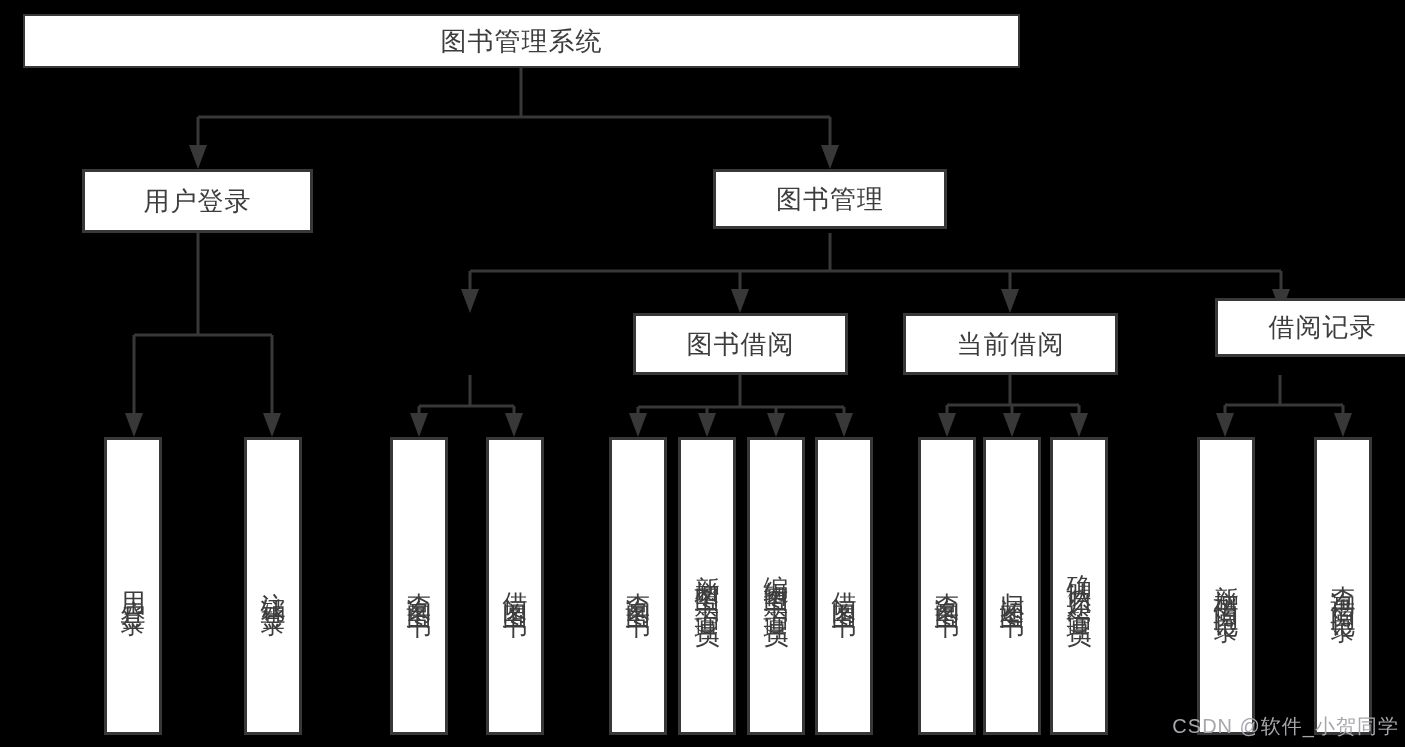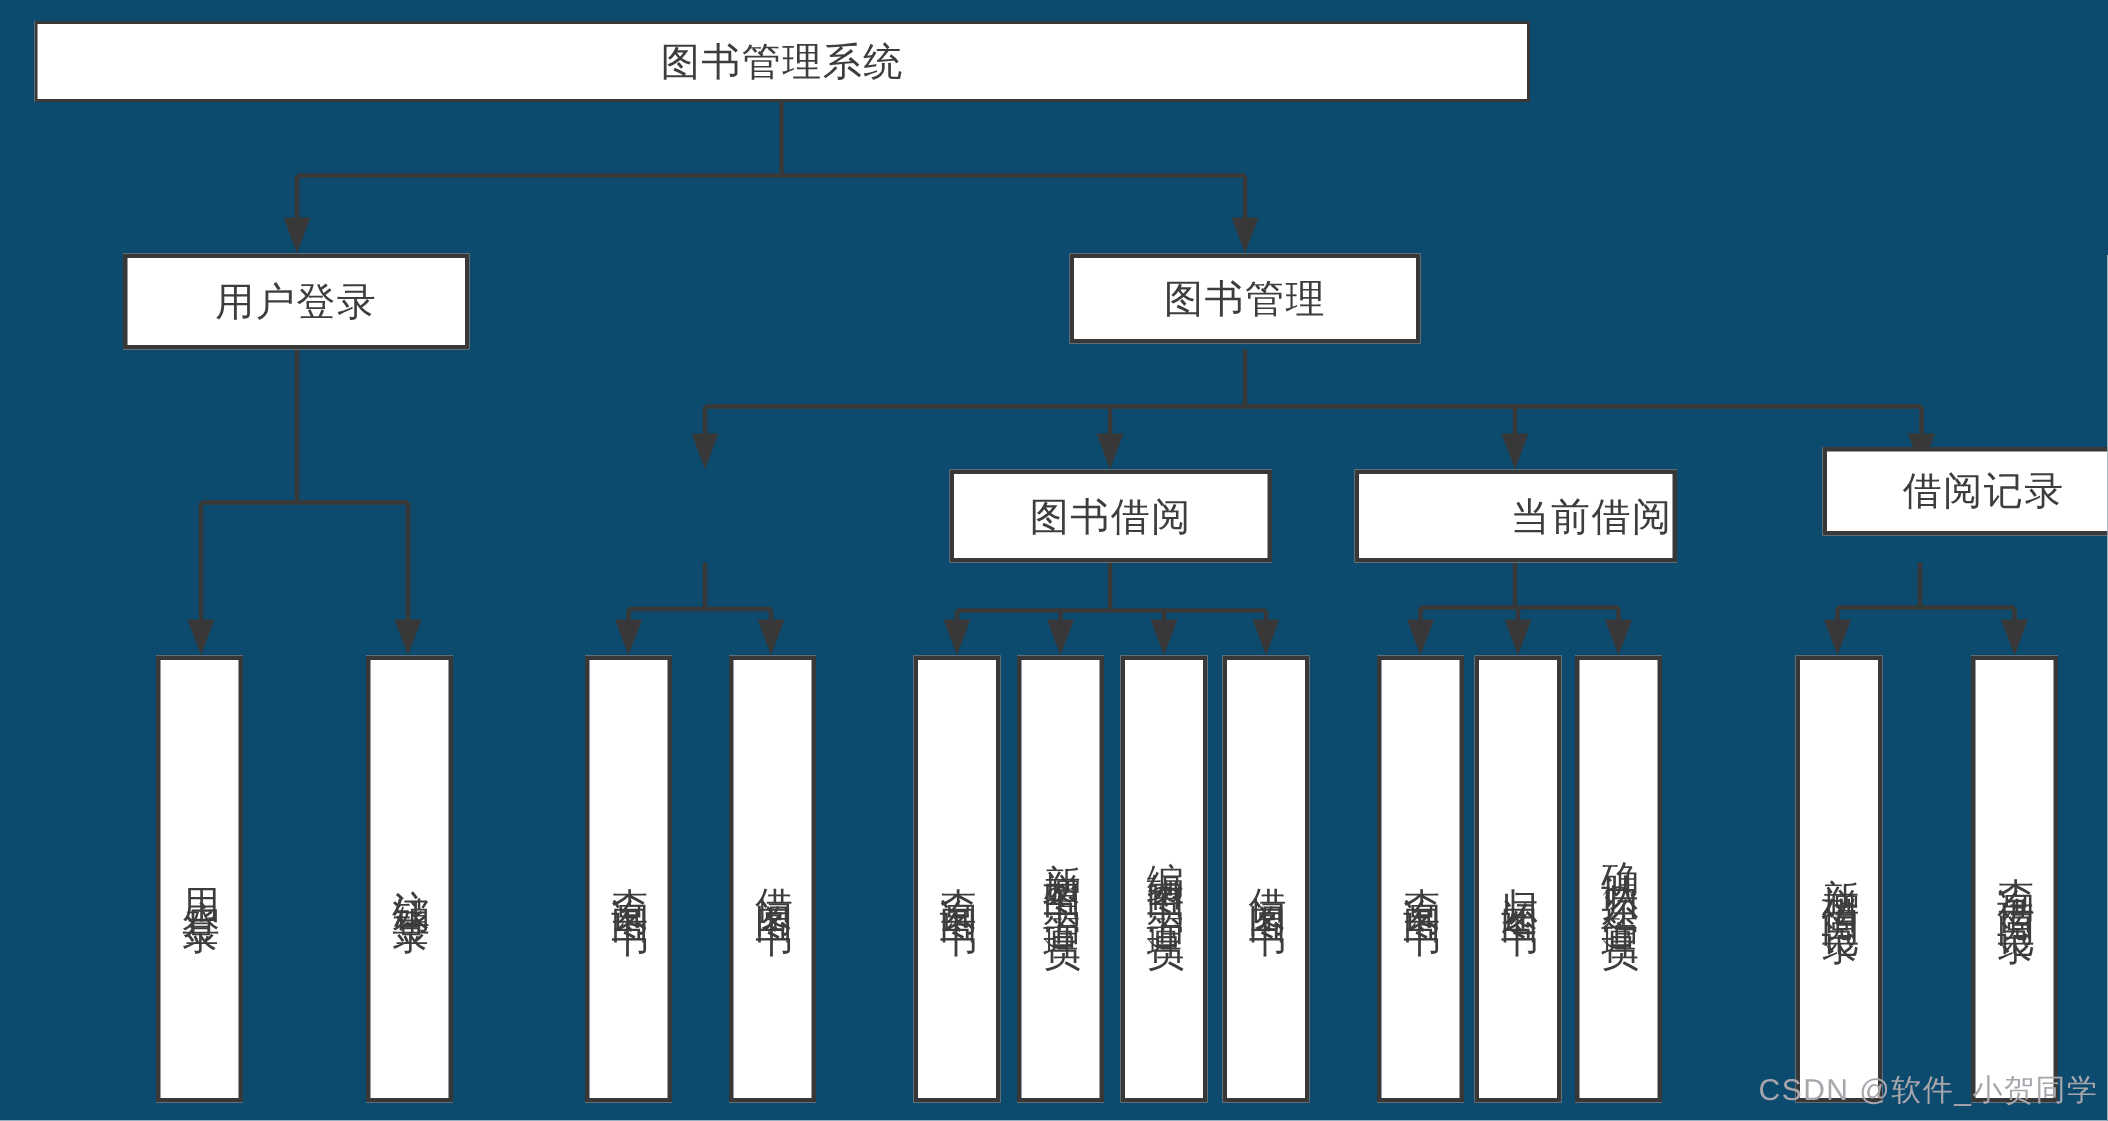--- a/index.html
+++ b/index.html
@@ -5,21 +5,21 @@
   html, body {
     margin: 0;
     padding: 0;
     background: #ffffff;
     font-family: "Liberation Sans", "DejaVu Sans", sans-serif;
   }
   #canvas {
     position: relative;
     width: 1405px;
     height: 747px;
-    background: #0c4a6e;
+    background: #000000;
     overflow: hidden;
   }
   #connectors {
     position: absolute;
     left: 0; top: 0;
     width: 1405px;
     height: 747px;
   }
   .box {
     position: absolute;
@@ -101,21 +101,21 @@
   <div class="box" style="left:82px; top:169px; width:231px; height:64px;">
     <span class="hdr-label">用户登录</span>
   </div>
   <div class="box" style="left:713px; top:169px; width:234px; height:60px;">
     <span class="hdr-label">图书管理</span>
   </div>
 
   <div class="box" style="left:633px; top:313px; width:215px; height:62px;align-items:center;">
     <span class="hdr-label">图书借阅</span>
   </div>
-  <div class="box" style="left:903px; top:313px; width:215px; height:62px;justify-content:flex-end;">
+  <div class="box" style="left:903px; top:313px; width:215px; height:62px;">
     <span class="hdr-label">当前借阅</span>
   </div>
   <div class="box" style="left:1173px; top:298px; width:215px; height:59px;margin-left:42px;">
     <span class="hdr-label">借阅记录</span>
   </div>
 
   <div class="box leaf" style="left:104px; top:437px; width:58px; height:298px;">
     <span class="v-label">用户登录</span>
   </div>
   <div class="box leaf" style="left:244px; top:437px; width:58px; height:298px;">

